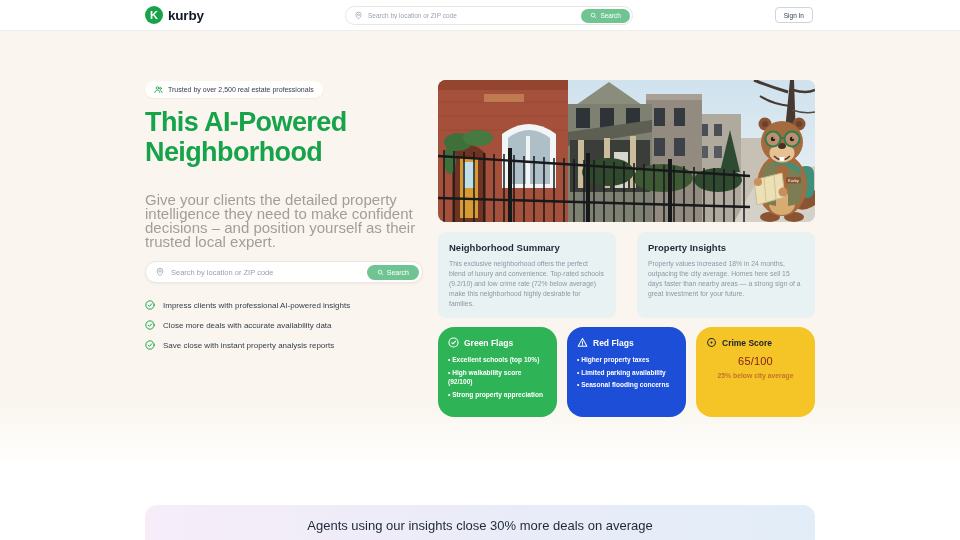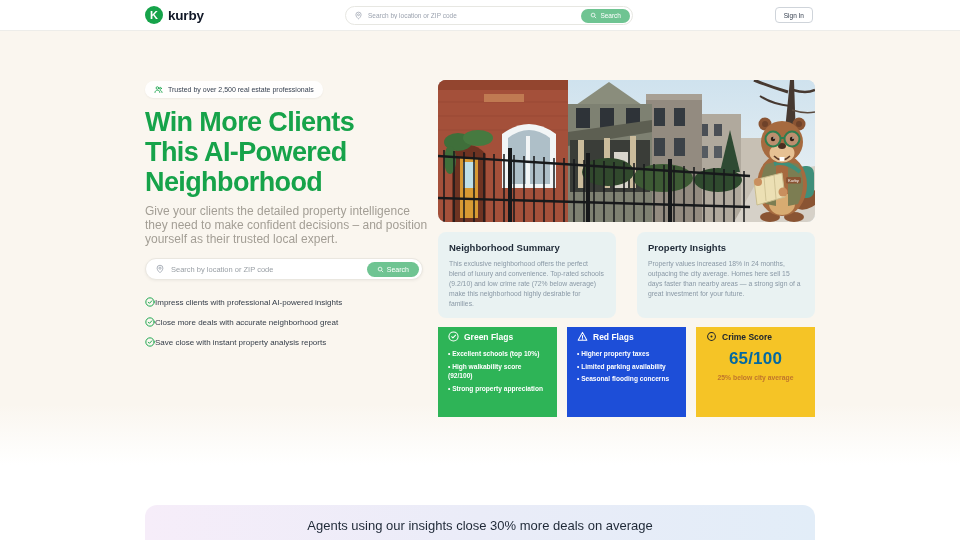--- a/index.html
+++ b/index.html
@@ -49,56 +49,56 @@
 
   
   .hero-left { position:absolute; left:145px; top:80px; width:292px; z-index:2; }
   .badge {
     display:inline-flex; align-items:center; gap:5px;
     background:rgba(255,255,255,0.88); border-radius:9px; padding:4px 9px;
     font-size:7px; color:#374151; box-shadow:0 1px 2px rgba(0,0,0,0.05);
   }
   .hero-title { margin-top:9px; font-size:27px; line-height:30px; font-weight:800; color:#16a34a; letter-spacing:-0.6px; }
   .hero-title span { display:block; }
-  .desc { margin-top:7px; width:284px; font-size:12px; line-height:14px; color:#a39e95; }
+  .desc { margin-top:26px; width:284px; font-size:15px; line-height:14px; color:#a39e95; }
   .hero-search {
     margin-top:12px; width:278px; height:22px; background:#fff;
     border:1px solid #eae7e0; border-radius:11px; display:flex; align-items:center;
     padding:0 3px 0 9px; box-shadow:0 1px 3px rgba(0,0,0,0.05);
   }
   .hero-search input {
     flex:1; border:none; outline:none; background:transparent;
     font-size:7.5px; color:#374151; font-family:inherit; min-width:0;
   }
   .hero-search input::placeholder { color:#9aa0a6; }
   .hero-search .btn-search { font-size:7px; padding:4px 10px; border-radius:9px; }
   .benefits { margin-top:17px; list-style:none; }
-  .benefits li { display:flex; align-items:center; margin-bottom:10px; font-size:8px; color:#333c48; font-weight:500; }
+  .benefits li { display:flex; align-items:center; gap:8px; margin-bottom:10px; font-size:8px; color:#333c48; font-weight:500; }
   .benefits svg { flex:none; }
 
   
   .hero-right { position:absolute; left:438px; top:80px; width:377px; z-index:2; }
   .photo { width:377px; height:142px; border-radius:8px; overflow:hidden; display:block; background:#cfe0ea; }
   .photo svg { display:block; }
 
   .summary-row { display:flex; gap:21px; margin-top:10px; }
   .mini-card { flex:1; background:#e9f2f2; border-radius:8px; padding:10px 11px; height:86px; overflow:hidden; }
   .mini-card h3 { font-size:9.5px; color:#1f2a37; font-weight:700; }
   .mini-card p { margin-top:6px; font-size:6.8px; line-height:10px; color:#8a99a6; }
 
   .flags-row { display:flex; gap:10px; margin-top:9px; }
-  .flag-card { flex:1; border-radius:0; padding:4px 10px; height:90px; color:#fff; overflow:hidden; }
+  .flag-card { flex:1; border-radius:16px; padding:10px 10px; height:90px; color:#fff; overflow:hidden; }
   .flag-card.green { background:#2eb457; }
   .flag-card.red { background:#1d4ed8; }
   .flag-card.yellow { background:#f5c426; color:#20262e; }
   .flag-head { display:flex; align-items:center; gap:5px; font-size:8.5px; font-weight:700; }
   .flag-list { margin-top:7px; list-style:none; font-size:6.6px; line-height:9.5px; font-weight:600; }
   .flag-list li { margin-bottom:3px; }
   .flag-list li::before { content:"• "; }
-  .score { margin-top:7px; text-align:center; font-size:17px; font-weight:700; color:#0369a1; letter-spacing:0.2px; }
+  .score { margin-top:7px; text-align:center; font-size:11px; font-weight:400; color:#7f1d1d; letter-spacing:0.2px; }
   .score-note { margin-top:5px; text-align:center; font-size:6.8px; font-weight:600; color:#c0762c; }
 
   
   .banner {
     position:absolute; left:145px; top:505px; width:670px; height:40px;
     border-radius:12px 12px 0 0;
     background:linear-gradient(90deg,#f6edf9 0%,#eaecf8 50%,#e2edf8 100%);
     display:flex; align-items:center; justify-content:center;
     font-size:13px; font-weight:500; color:#1f2937; z-index:3;
   }
@@ -136,21 +136,20 @@
     <div class="badge">
       <svg width="9" height="9" viewBox="0 0 24 24" fill="none" stroke="#16a34a" stroke-width="2.2" stroke-linecap="round">
         <circle cx="9" cy="8" r="3.4"></circle>
           <path d="M2.5 20c0-3.6 2.9-6 6.5-6s6.5 2.4 6.5 6"></path>
         <circle cx="17" cy="9" r="2.6"></circle>
           <path d="M16.4 14.6c3 .3 5.1 2.5 5.1 5.4"></path>
       </svg>
       <span>Trusted by over 2,500 real estate professionals</span>
     </div>
     <h1 class="hero-title">
-      <span>Win More Clients</span>
       <span>This AI-Powered</span>
       <span>Neighborhood</span>
     </h1>
     <p class="desc">Give your clients the detailed property intelligence they need to make confident decisions – and position yourself as their trusted local expert.</p>
     <div class="hero-search">
       <svg width="10" height="10" viewBox="0 0 24 24" fill="none" stroke="#9ca3af" stroke-width="2" style="margin-right:6px;flex:none;">
         <path d="M12 21s-7-5.5-7-11a7 7 0 0 1 14 0c0 5.5-7 11-7 11z"></path>
           <circle cx="12" cy="10" r="2.6"></circle>
       </svg>
       <input placeholder="Search by location or ZIP code" style="">
@@ -168,21 +167,21 @@
             <circle cx="12" cy="12" r="10"></circle>
             <path d="M8 12.5l2.7 2.7L16.5 9"></path>
           </svg>
         <span>Impress clients with professional AI-powered insights</span>
       </li>
       <li>
         <svg width="10" height="10" viewBox="0 0 24 24" fill="none" stroke="#16a34a" stroke-width="2.3" stroke-linecap="round" stroke-linejoin="round">
             <circle cx="12" cy="12" r="10"></circle>
             <path d="M8 12.5l2.7 2.7L16.5 9"></path>
           </svg>
-        <span>Close more deals with accurate neighborhood great</span>
+        <span>Close more deals with accurate availability data</span>
       </li>
       <li>
         <svg width="10" height="10" viewBox="0 0 24 24" fill="none" stroke="#16a34a" stroke-width="2.3" stroke-linecap="round" stroke-linejoin="round">
             <circle cx="12" cy="12" r="10"></circle>
             <path d="M8 12.5l2.7 2.7L16.5 9"></path>
           </svg>
         <span>Save close with instant property analysis reports</span>
       </li>
     </ul>
   </div>

